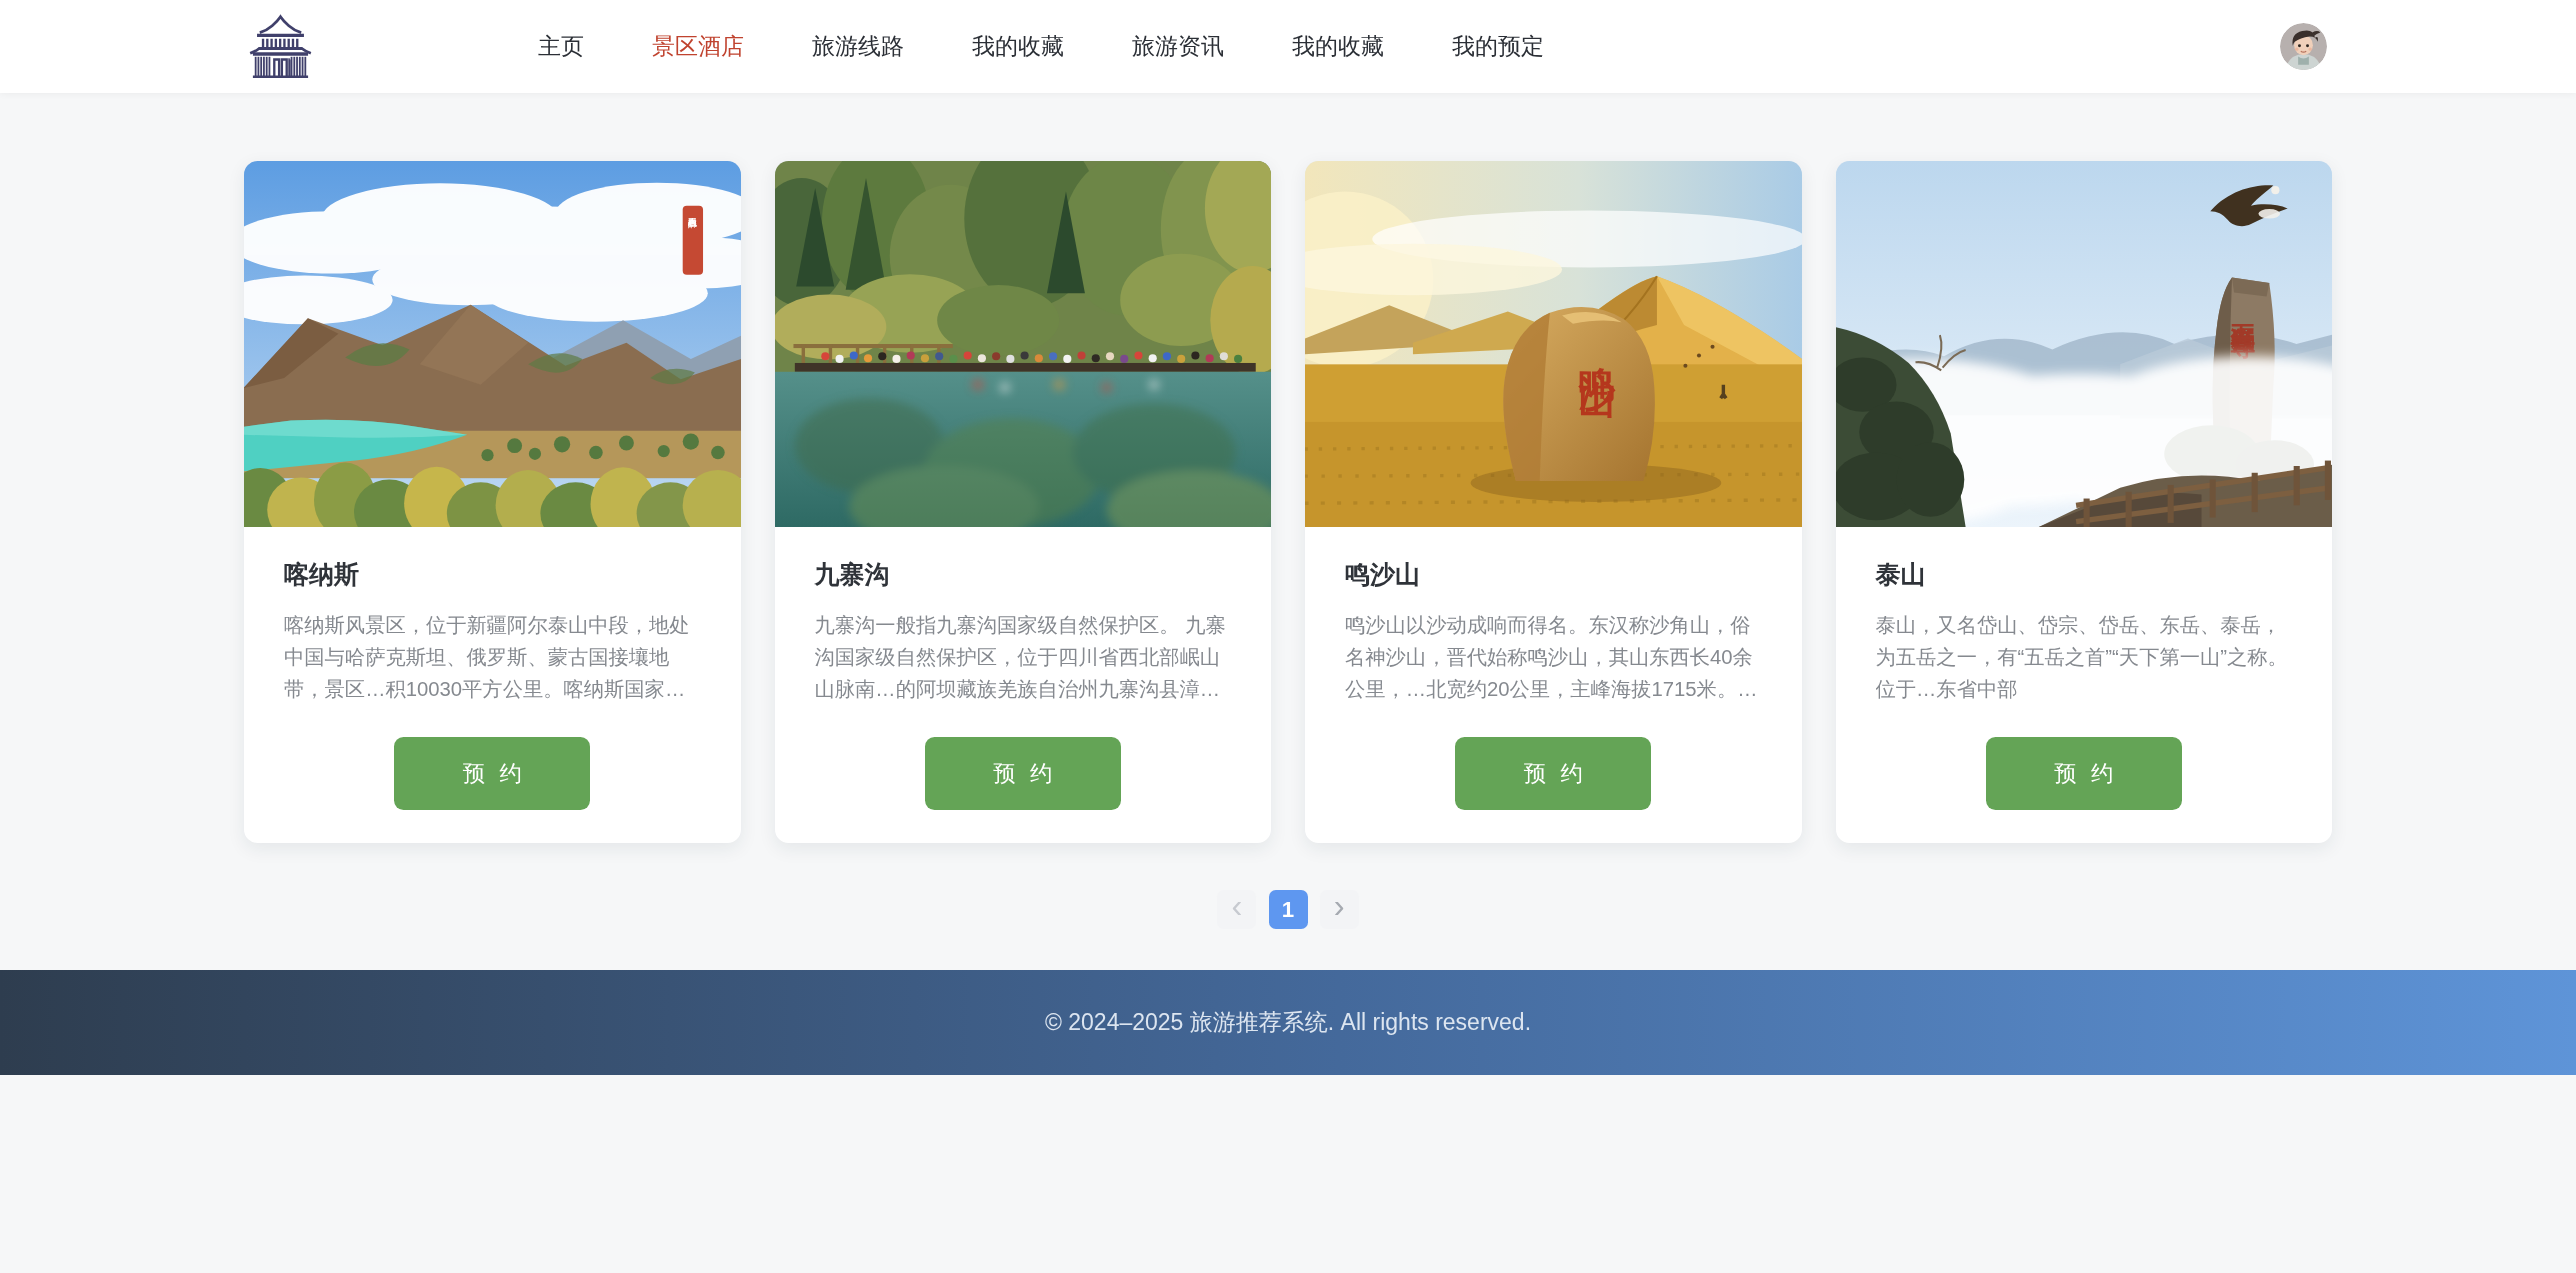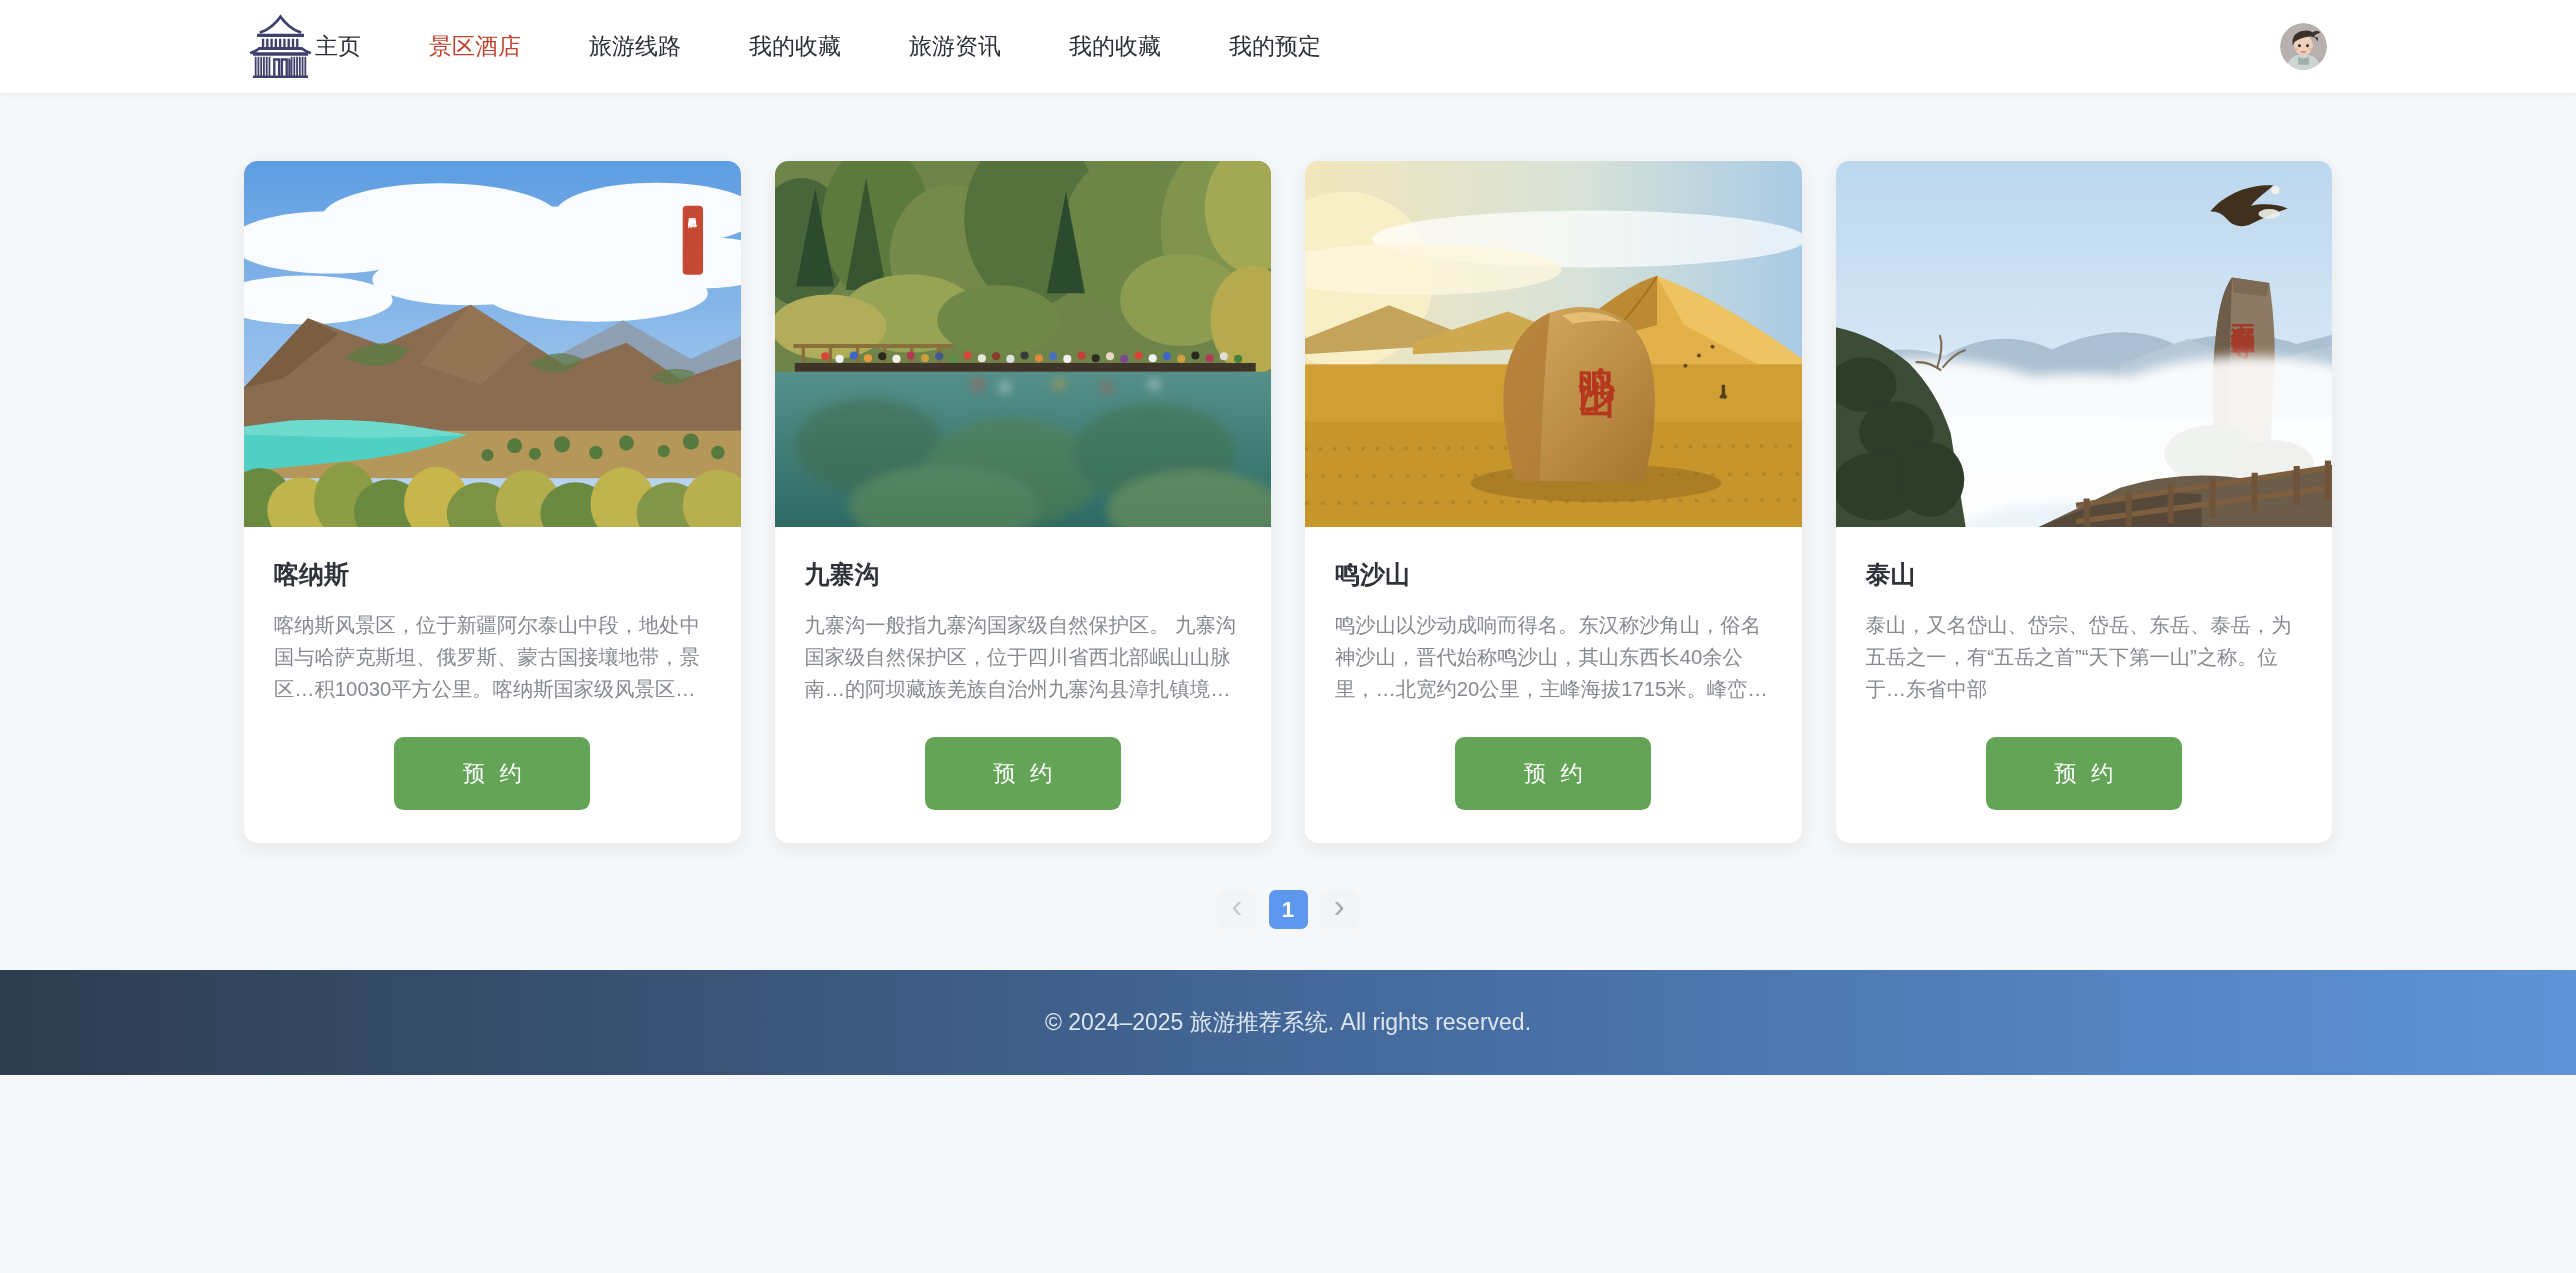--- a/index.html
+++ b/index.html
@@ -6,21 +6,21 @@
   html,body { margin:0; padding:0; }
   body {
     width:2576px; height:1273px; overflow:hidden;
     background:#f6f7f8;
     font-family:"Liberation Sans","DejaVu Sans",sans-serif;
   }
   
   .header { height:93px; background:#ffffff; display:flex; align-items:center;
     box-shadow:0 1.4px 8.1px rgba(0,0,0,.06); position:relative; z-index:5; }
   .logo { margin-left:246px; width:69px; height:66px; flex:0 0 auto; }
-  .nav { display:flex; gap:68px; font-size:23px; color:#2b2f36; }
+  .nav { display:flex; gap:68px; margin-left:223px; font-size:23px; color:#2b2f36; }
   .nav-item { height:93px; display:flex; align-items:center; cursor:pointer; white-space:nowrap; }
   .nav-item.active { color:#c0432f; }
   .avatar { margin-left:auto; margin-right:249px; width:47px; height:47px;
     border-radius:50%; overflow:hidden; cursor:pointer; flex:0 0 auto; }
   
   .search-card { width:1769px; height:97px; margin:100px auto 0; background:#fff;
     border-radius:10.8px; box-shadow:0 5.4px 19px rgba(31,45,61,.05);
     display:flex; align-items:center; padding-left:62px; }
   .search-input { width:368px; height:46px; border:1.4px solid #dcdfe6; border-radius:6.8px;
     padding:0 19px; font-size:20.3px; color:#565b63; outline:none; background:#fff;
@@ -28,21 +28,21 @@
   .search-input::placeholder { color:#bfc4cc; }
   .search-btn { margin-left:25px; height:46px; padding:0 28.4px; border-radius:23px;
     background:#e9f1fd; border:1.4px solid #d2e2fb; color:#4c88ef; font-size:20.3px;
     font-weight:bold; cursor:pointer; font-family:inherit; }
   
   .cards { width:2088px; margin:68px auto 0; display:flex; gap:34px; }
   .card { flex:1; height:682px; background:#fff; border-radius:13.5px; overflow:hidden;
     box-shadow:0 5.4px 17.6px rgba(31,45,61,.08); cursor:pointer; }
   .card-img { width:100%; height:366px; display:block; background:#dfe6ec; }
   .card-img svg { width:100%; height:100%; display:block; }
-  .card-body { padding:31px 30px 0; }
+  .card-body { padding:31px 40px 0; }
   .card-title { font-size:25px; font-weight:bold; color:#2f3339; }
   .card-desc { margin-top:18.3px; font-size:20.3px; line-height:32px; color:#85898f;
     display:-webkit-box; -webkit-line-clamp:3; -webkit-box-orient:vertical; overflow:hidden; }
   .reserve-btn { display:block; margin:32px auto 0; width:196px; height:73px; border:none;
     border-radius:9.5px; background:#64a456; color:#fff; font-size:22.3px; letter-spacing:4.1px;
     text-indent:4.1px; cursor:pointer; font-family:Liberation Sans, sans-serif; }
   
   .pagination { margin-top:47px; display:flex; justify-content:center; align-items:center; gap:12.2px; }
   .page-btn { width:39px; height:39px; border:none; border-radius:6.8px; background:#f3f4f6;
     display:flex; align-items:center; justify-content:center; font-size:32.5px; color:#a6aab1;

